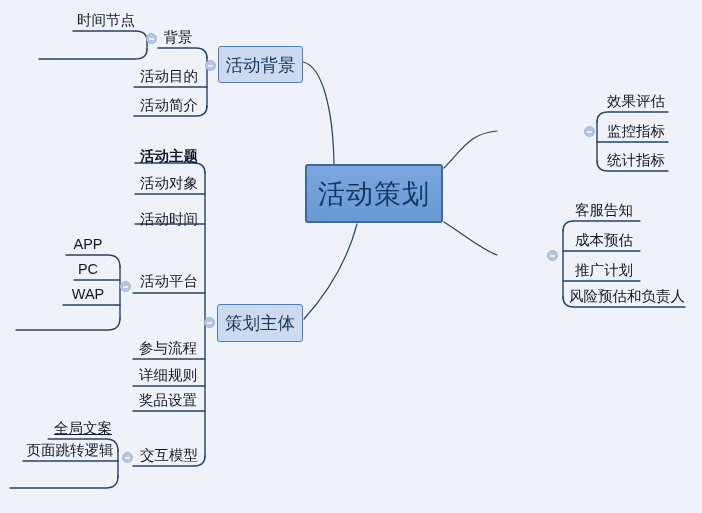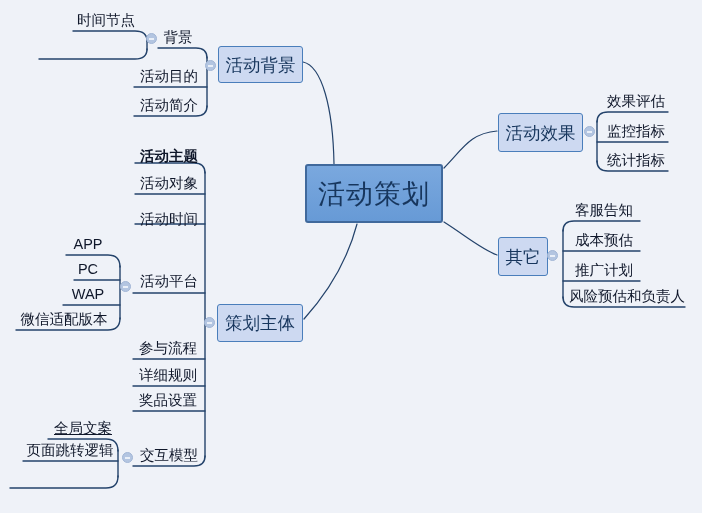--- a/index.html
+++ b/index.html
@@ -124,27 +124,21 @@
   </svg>
 
   <div class="node root" style="left:305px;top:164px;width:138px;height:59px;">
     <span>活动策划</span>
   </div>
 
   <div class="node" style="left:218px;top:46px;width:85px;height:37px;">
     <span>活动背景</span>
   </div>
 
-  <div class="node" style="left:498px;top:113px;width:85px;height:39px;">
-    <span>活动效果</span>
-  </div>
 
-  <div class="node" style="left:498px;top:237px;width:50px;height:39px;">
-    <span>其它</span>
-  </div>
 
   <div class="node" style="left:217px;top:304px;width:86px;height:38px;">
     <span>策划主体</span>
   </div>
 
   <div class="t" style="left:156px;top:29px;width:44px;">背景</div>
   <div class="t" style="left:69px;top:12px;width:74px;">时间节点</div>
   <div class="t" style="left:133px;top:68px;width:72px;">活动目的</div>
   <div class="t" style="left:133px;top:97px;width:72px;">活动简介</div>
 
@@ -157,21 +151,20 @@
   <div class="t" style="left:569px;top:262px;width:70px;">推广计划</div>
   <div class="t" style="left:567px;top:288px;width:120px;">风险预估和负责人</div>
 
   <div class="t" style="left:133px;top:148px;width:72px;font-weight:bold;">活动主题</div>
   <div class="t" style="left:133px;top:175px;width:72px;">活动对象</div>
   <div class="t" style="left:133px;top:211px;width:72px;">活动时间</div>
   <div class="t" style="left:133px;top:273px;width:72px;">活动平台</div>
   <div class="t" style="left:64px;top:236px;width:48px;">APP</div>
   <div class="t" style="left:64px;top:261px;width:48px;">PC</div>
   <div class="t" style="left:62px;top:286px;width:52px;">WAP</div>
-  <div class="t" style="left:14px;top:311px;width:100px;">微信适配版本</div>
   <div class="t" style="left:131px;top:340px;width:74px;">参与流程</div>
   <div class="t" style="left:131px;top:367px;width:74px;">详细规则</div>
   <div class="t" style="left:131px;top:392px;width:74px;">奖品设置</div>
   <div class="t" style="left:133px;top:447px;width:72px;">交互模型</div>
   <div class="t" style="left:47px;top:420px;width:72px;text-decoration:underline;">全局文案</div>
   <div class="t" style="left:21px;top:442px;width:98px;">页面跳转逻辑</div>
 
   <div class="collapse" style="left:146px;top:33px;"></div>
   <div class="collapse" style="left:205px;top:60px;"></div>
   <div class="collapse" style="left:584px;top:126px;"></div>

